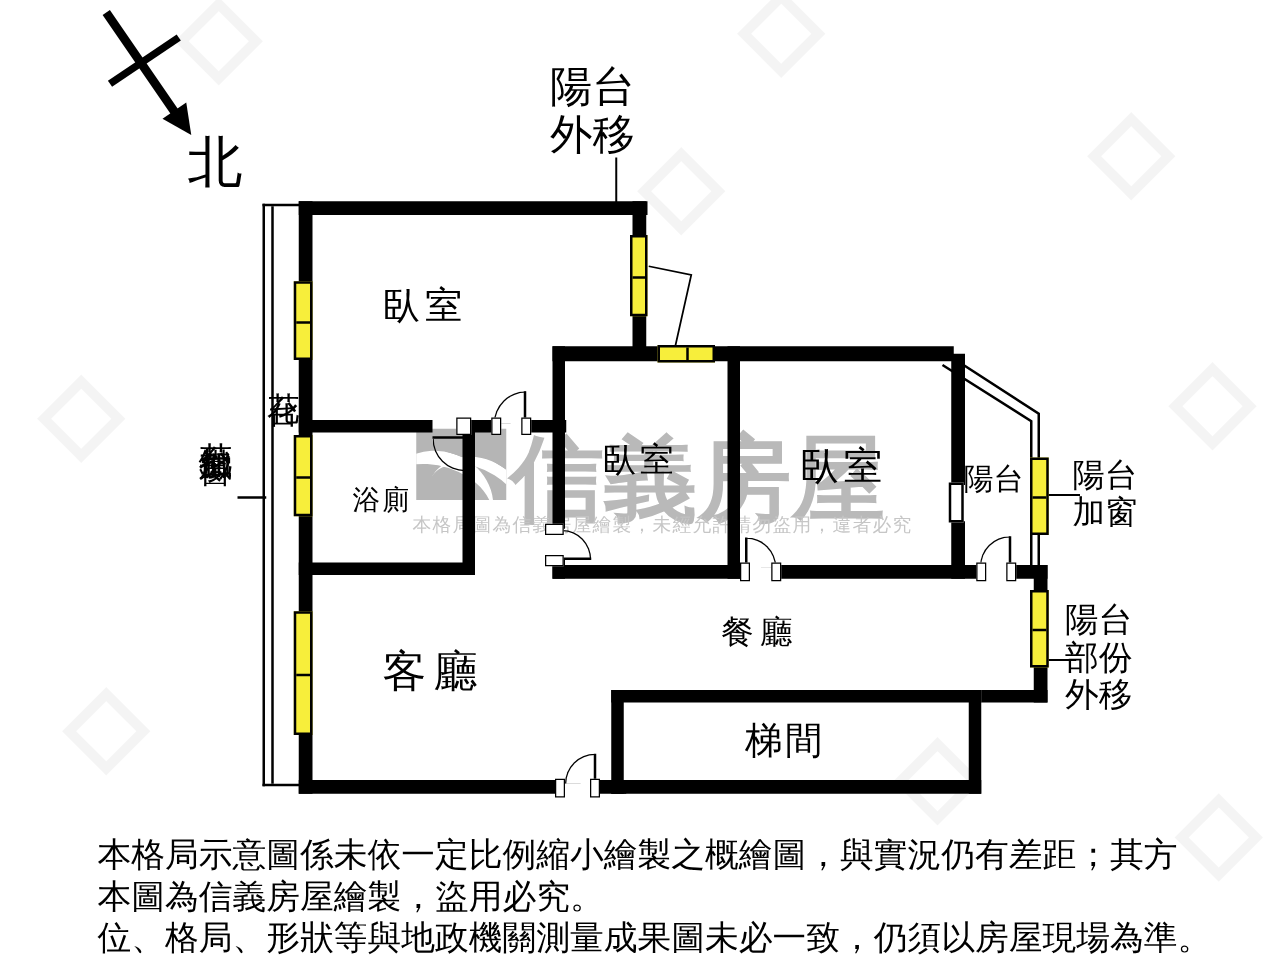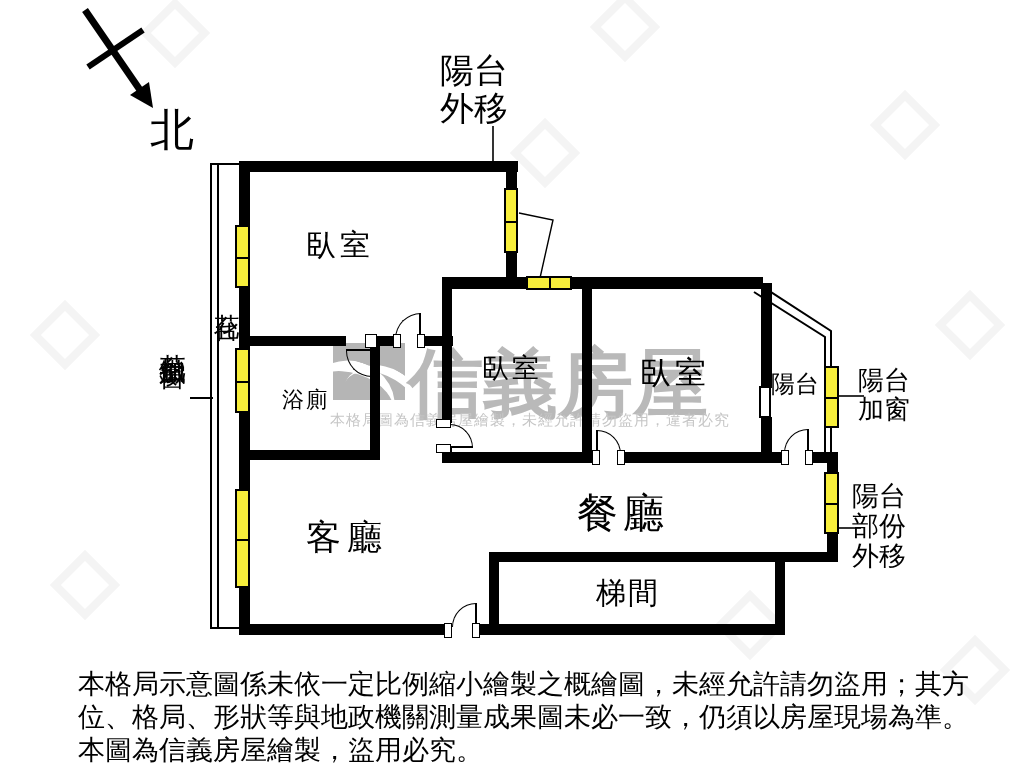--- a/index.html
+++ b/index.html
@@ -140,33 +140,33 @@
   <div class="arc" style="left:452px;top:603px;width:24px;height:24px;border-top:1.5px solid #000;border-left:1.5px solid #000;border-top-left-radius:100%"></div>
   <div class="leaf" style="left:475px;top:603px;width:2px;height:26px"></div>
 
   <div class="lbl" style="left:150px;top:106px;font-size:44px">北</div>
 
   <div class="lbl" style="left:306px;top:228px;font-size:30px;letter-spacing:4px">臥室</div>
   <div class="lbl" style="left:482px;top:353px;font-size:27px;letter-spacing:3px">臥室</div>
   <div class="lbl" style="left:640px;top:356px;font-size:31px;letter-spacing:4px">臥室</div>
   <div class="lbl" style="left:282px;top:388px;font-size:22px;letter-spacing:2px">浴廁</div>
   <div class="lbl" style="left:306px;top:518px;font-size:35px;letter-spacing:6px">客廳</div>
-  <div class="lbl" style="left:577px;top:491px;font-size:41px;letter-spacing:5px">餐廳</div>
+  <div class="lbl" style="left:577px;top:491px;font-size:26px;letter-spacing:5px">餐廳</div>
   <div class="lbl" style="left:596px;top:576px;font-size:30px;letter-spacing:2px">梯間</div>
   <div class="lbl" style="left:771px;top:371px;font-size:24px">陽台</div>
   <div class="lbl vert" style="left:212px;top:293px;font-size:26px">花台</div>
 
   <div class="lbl" style="left:440px;top:52px;width:104px;font-size:34px">陽台
 外移</div>
   <div class="lbl vert" style="left:157px;top:332px;font-size:27px">花台加鐵窗</div>
   <div class="lbl" style="left:858px;top:366px;width:70px;font-size:26px">陽台
 加窗</div>
   <div class="lbl" style="left:852px;top:481px;width:80px;font-size:27px">陽台
 部份
 外移</div>
 
   <div class="abs" style="left:78px;top:668px;font-size:27px;line-height:33px;letter-spacing:0px;z-index:9">
-    <div>本格局示意圖係未依一定比例縮小繪製之概繪圖，未經允許請勿盜用；其方</div>
+    <div>本格局示意圖係未依一定比例縮小繪製之概繪圖，與實況仍有差距；其方</div>
+    <div>本圖為信義房屋繪製，盜用必究。</div>
     <div>位、格局、形狀等與地政機關測量成果圖未必一致，仍須以房屋現場為準。</div>
-    <div>本圖為信義房屋繪製，盜用必究。</div>
   </div>
 
 </div>
 
 </body></html>

